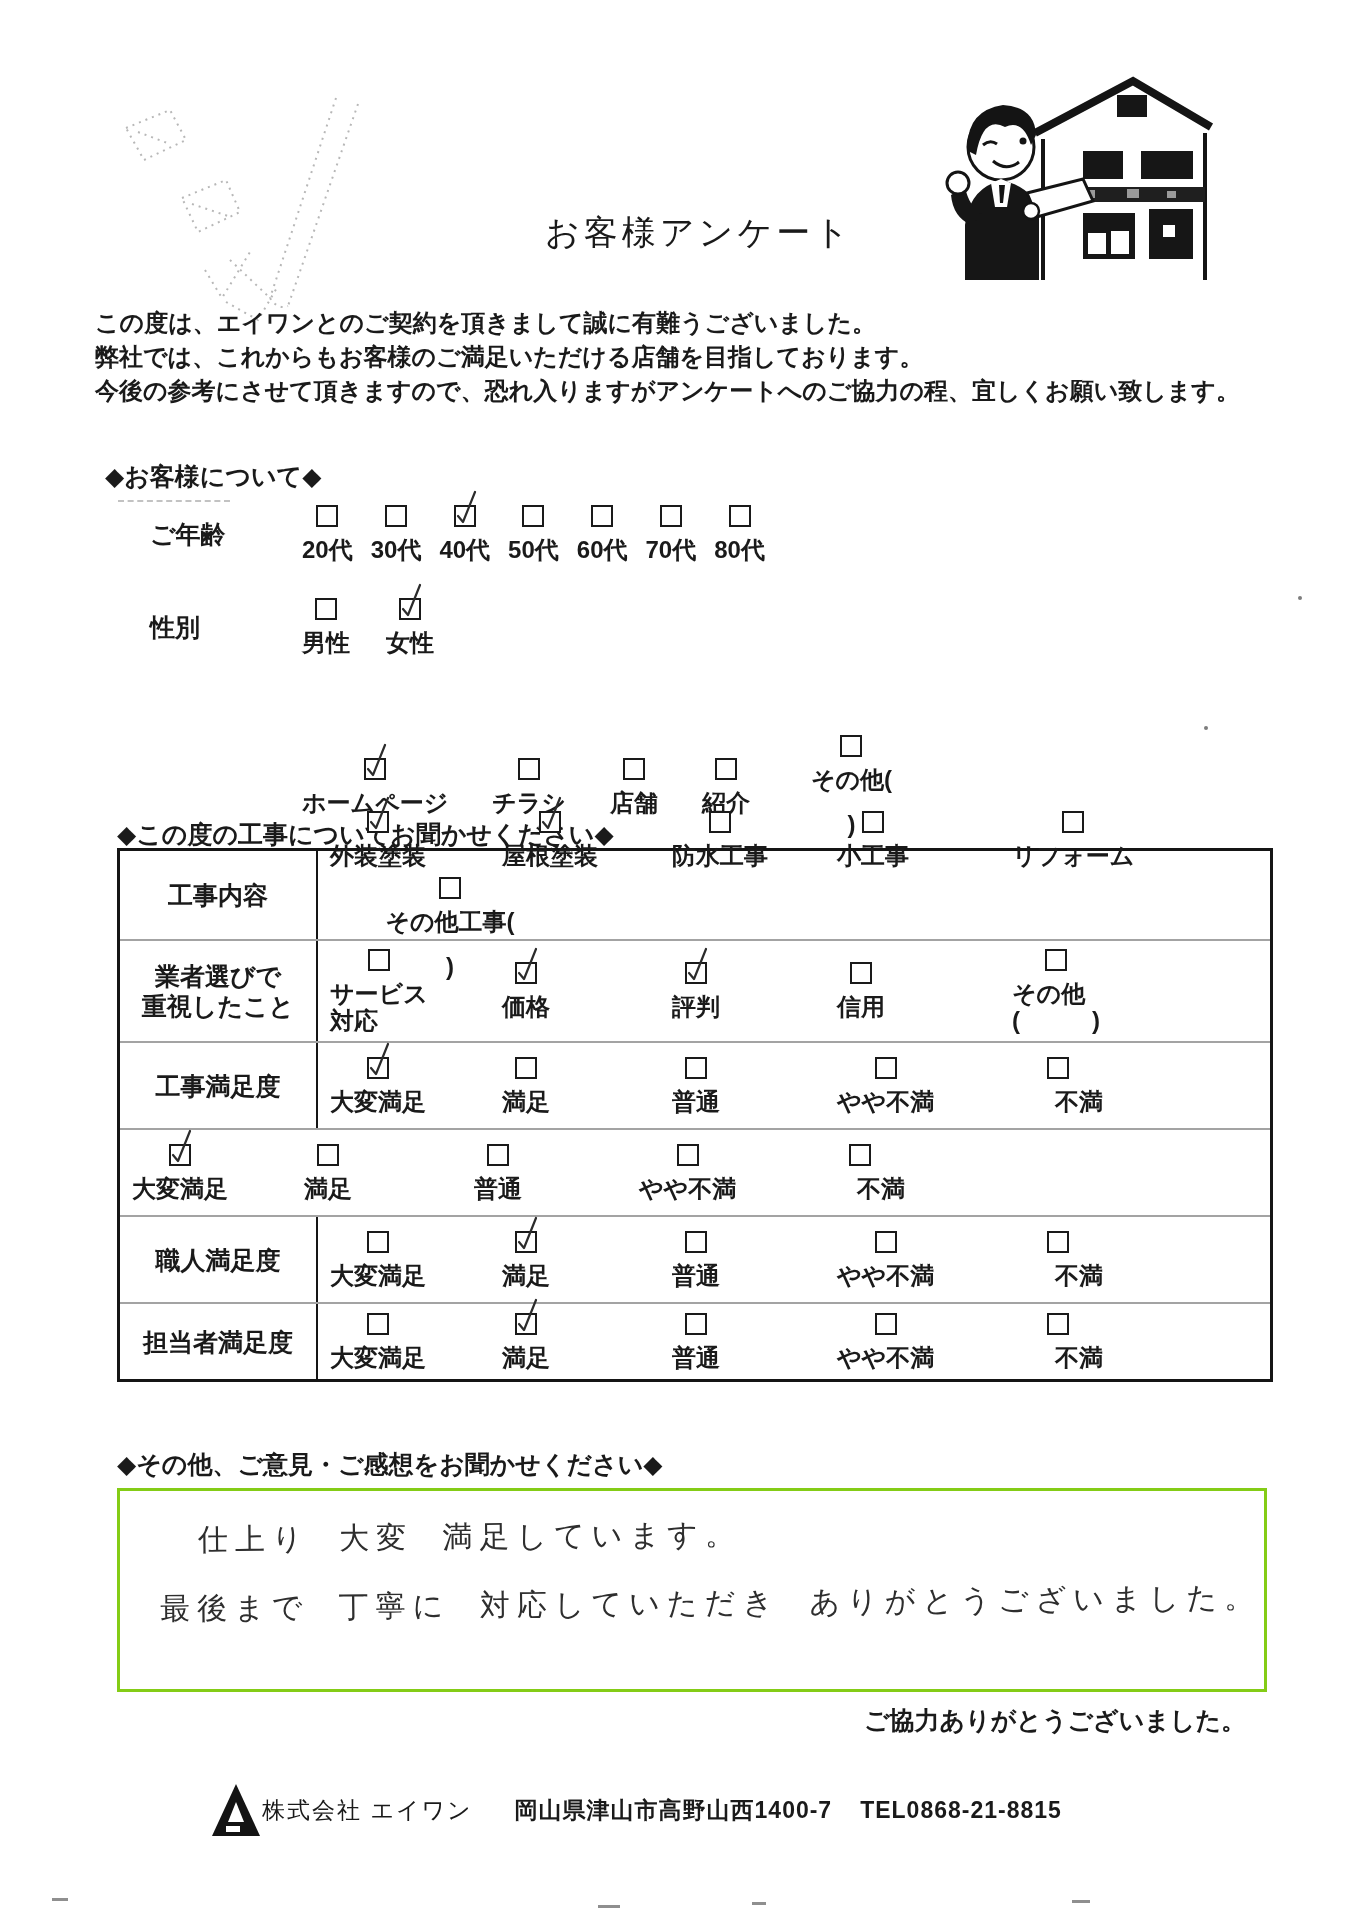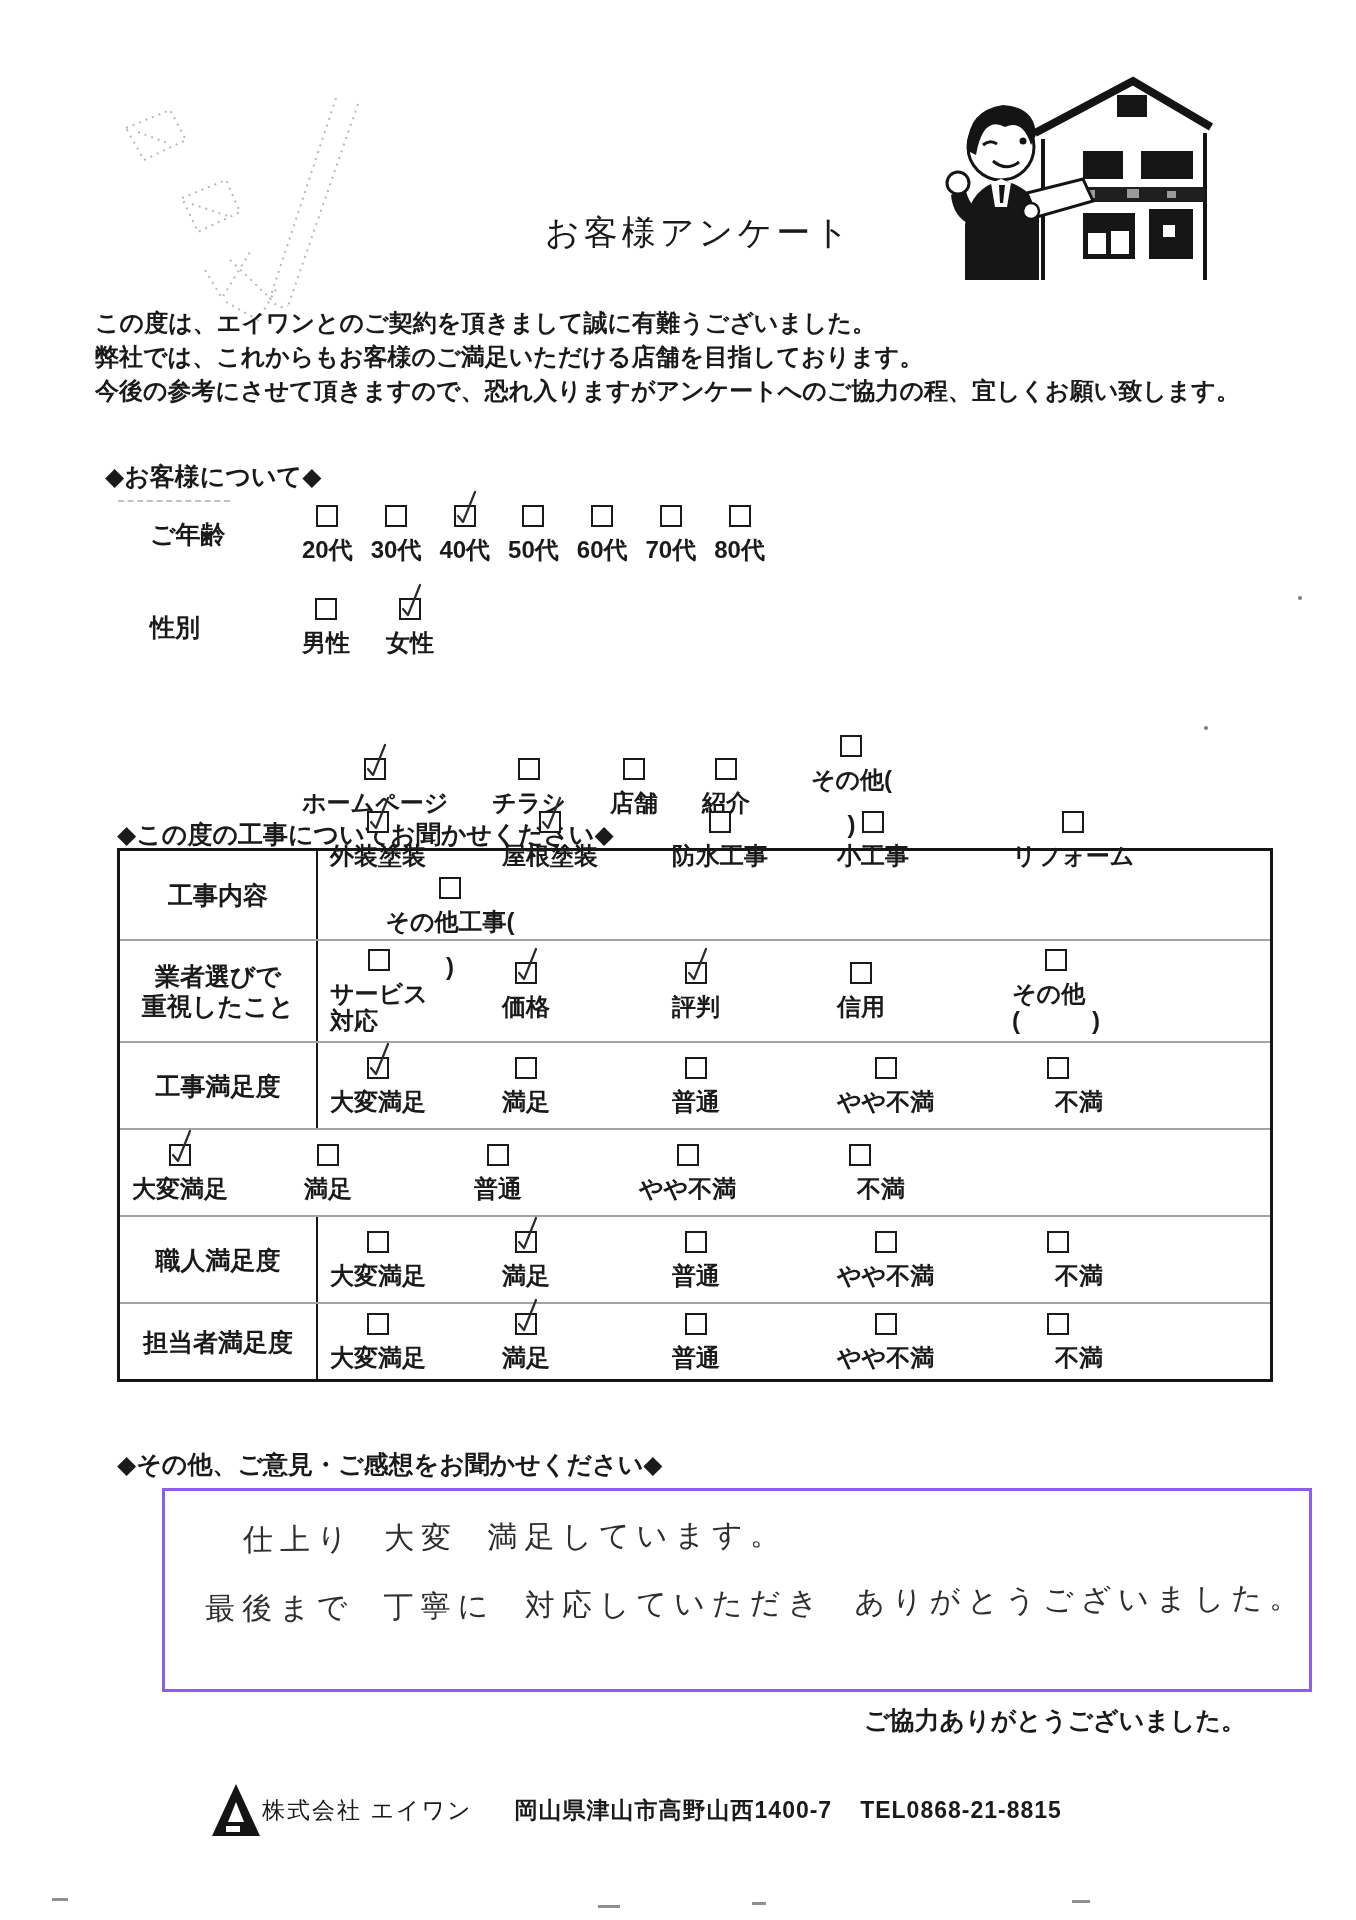--- a/index.html
+++ b/index.html
@@ -41,21 +41,21 @@
   .th{width:196px; border-right:2px solid #151515; display:flex; align-items:center; justify-content:center;
       text-align:center; font-size:25px; font-weight:bold; white-space:pre-line; line-height:30px;}
   .td{flex:1; padding-left:12px; display:flex; flex-direction:column; justify-content:center; gap:8px;}
   .optline{display:flex; align-items:center; white-space:nowrap;}
   .col1{width:172px;} .col2{width:170px;} .col3{width:165px;} .col4{width:175px;} .col5{flex:none;justify-content:flex-end;}
   .col1,.col2,.col3,.col4,.col5{display:flex; align-items:center;}
   .wide-gap .opt-label{margin-left:43px;}
   .r1{height:88px;} .r2{height:100px;} .r3,.r4,.r5{height:85px;} .r6{height:75px;}
 
   
-  .comment-box{left:117px; top:1488px; width:1144px; height:198px; border:3px solid #8b5cf6;margin-left:45px;}
+  .comment-box{left:117px; top:1488px; width:1144px; height:198px; border:3px solid #84cc16;}
   .hand{position:absolute; font-size:30px; color:#2e2e2e; letter-spacing:7px; word-spacing:14px;
         white-space:nowrap; transform:rotate(-0.6deg); font-weight:normal;}
   .hand1{left:78px; top:26px;}
   .hand2{left:40px; top:92px;}
 
   .thanks{top:1704px; right:110px; font-size:25px; font-weight:bold;}
 
   
   .footer{left:210px; top:1782px; display:flex; align-items:center; white-space:nowrap;}
   .company{font-size:23px; font-weight:normal; margin-left:0; letter-spacing:2px;}

